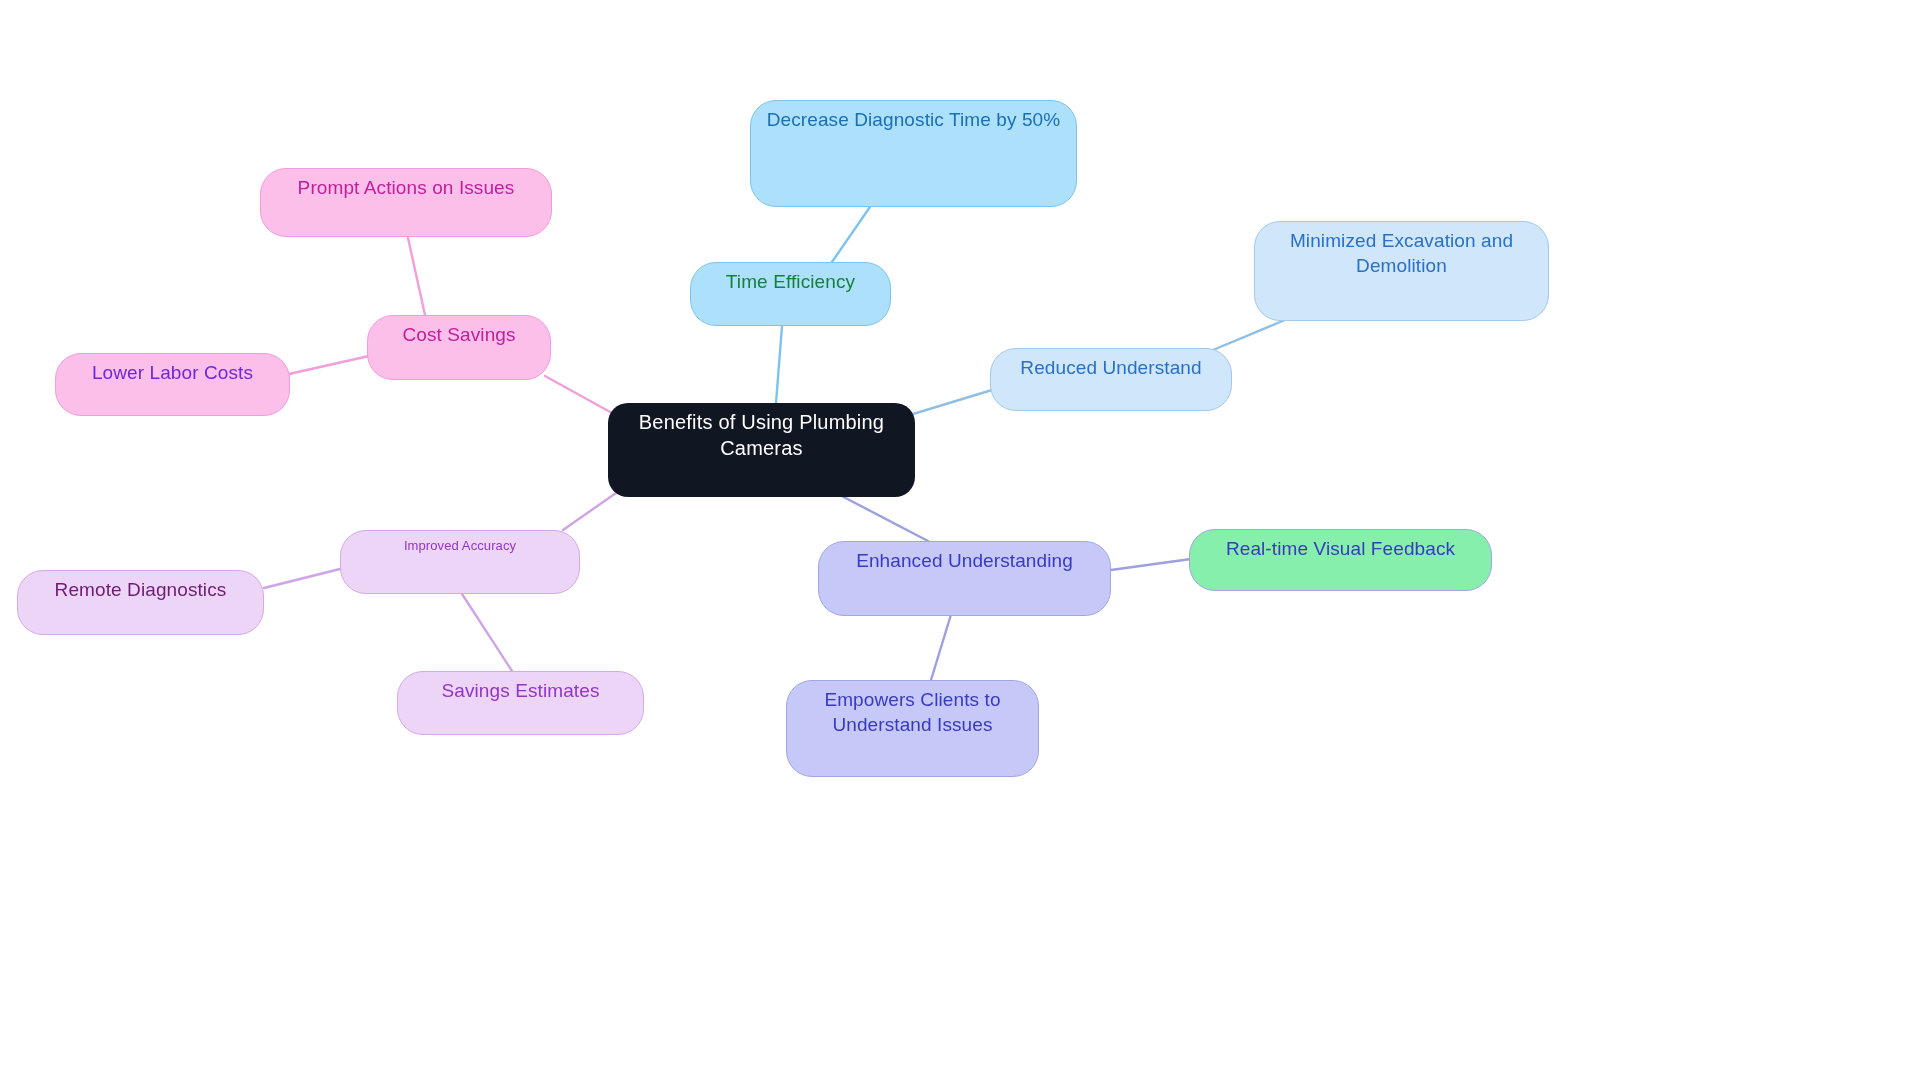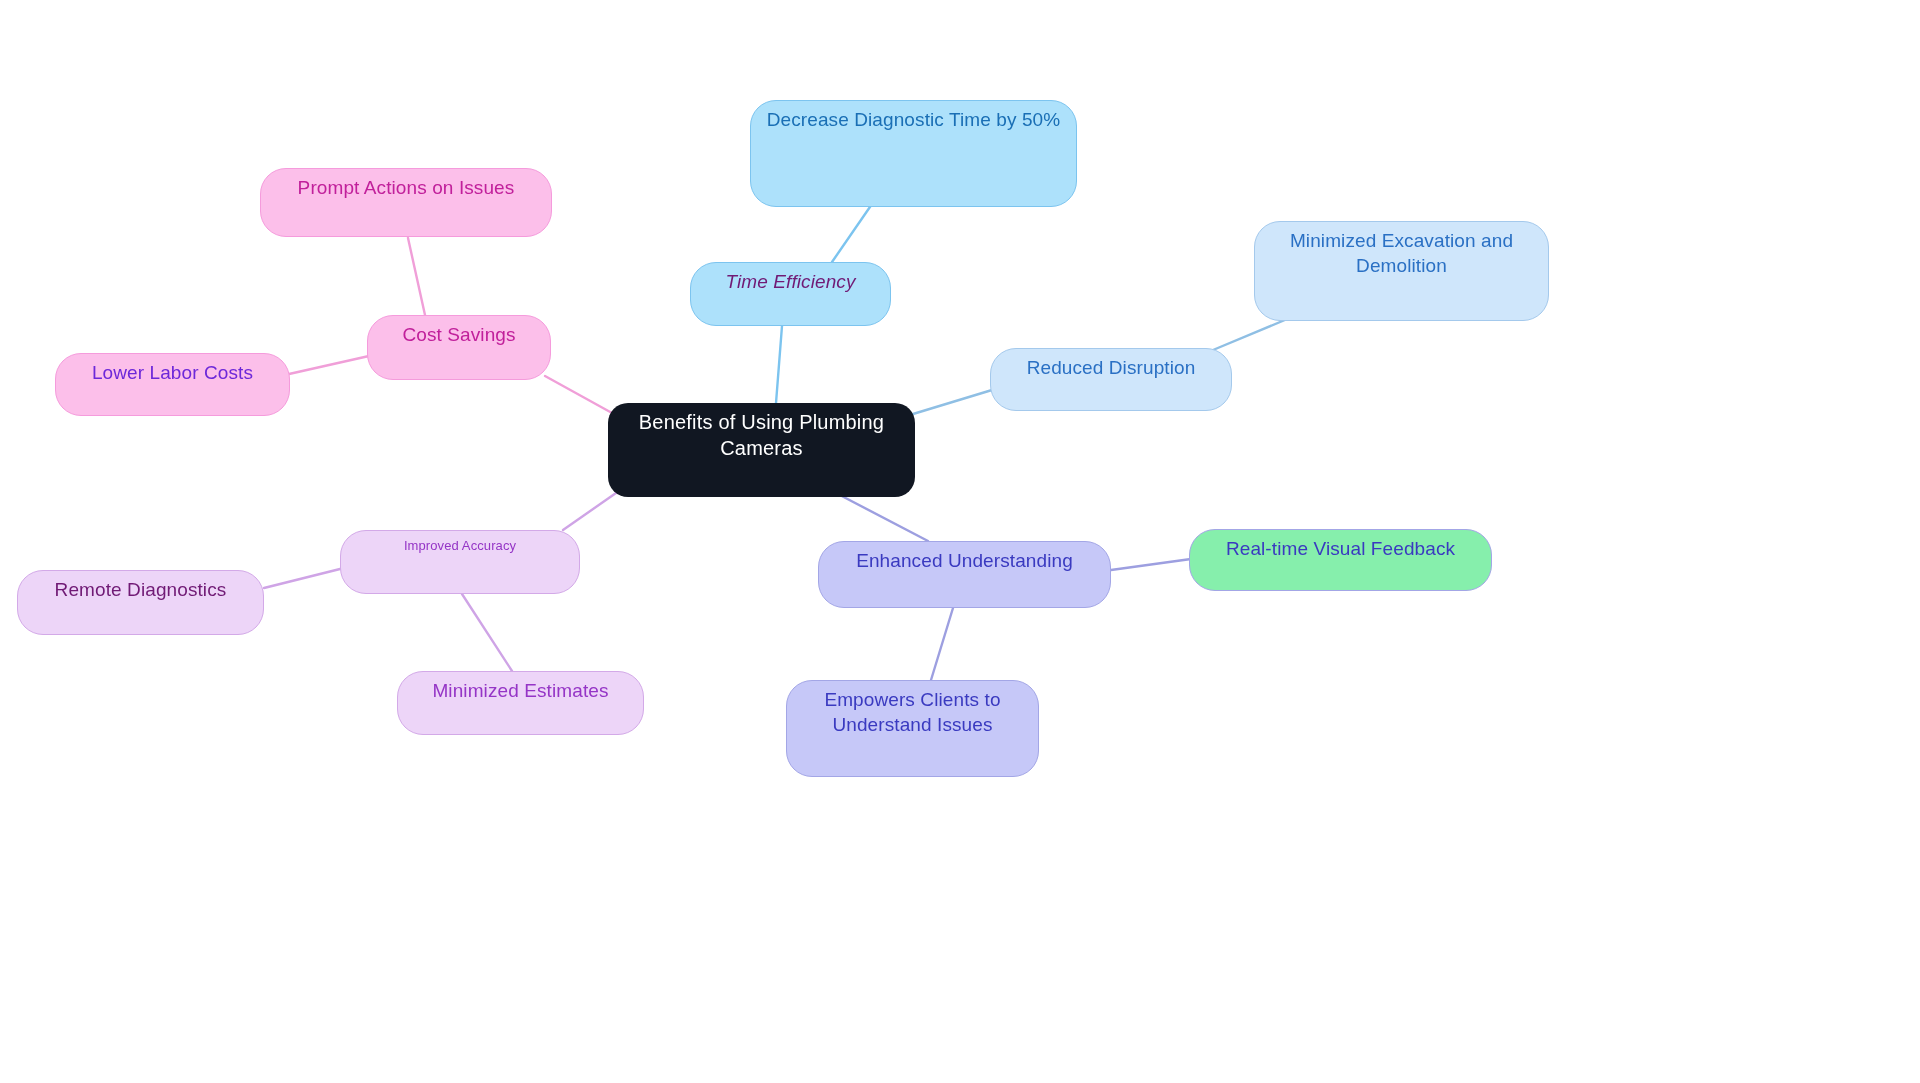--- a/index.html
+++ b/index.html
@@ -66,27 +66,27 @@
       <line x1="369" y1="356" x2="289" y2="374" stroke="#f09fd8" stroke-width="2.4" stroke-linecap="round"></line>
       <line x1="616" y1="493" x2="563" y2="530" stroke="#cfa4e6" stroke-width="2.4" stroke-linecap="round"></line>
       <line x1="344" y1="568" x2="264" y2="588" stroke="#cfa4e6" stroke-width="2.4" stroke-linecap="round"></line>
       <line x1="462" y1="594" x2="512" y2="671" stroke="#cfa4e6" stroke-width="2.4" stroke-linecap="round"></line>
       <line x1="836" y1="493" x2="928" y2="541" stroke="#9d9fe0" stroke-width="2.4" stroke-linecap="round"></line>
       <line x1="1111" y1="570" x2="1191" y2="559" stroke="#9d9fe0" stroke-width="2.4" stroke-linecap="round"></line>
       <line x1="953" y1="608" x2="931" y2="680" stroke="#9d9fe0" stroke-width="2.4" stroke-linecap="round"></line>
     </svg>
   <div id="node-layer">
       <div class="node root" style="left: 608px; top: 403px; width: 307px; height: 94px; background: rgb(17, 23, 34); color: rgb(255, 255, 255); border-color: rgb(17, 23, 34); font-size: 20px;"><span class="node-label">Benefits of Using Plumbing Cameras</span></div>
-      <div class="node" style="left: 690px; top: 262px; width: 201px; height: 64px; background: rgb(173, 225, 251); color: #701a75; border-color: rgb(124, 196, 239); font-size: 19px; font-style: italic;"><span class="node-label">Time Efficiency</span></div>
+      <div class="node" style="left: 690px; top: 262px; width: 201px; height: 64px; background: rgb(173, 225, 251); color: #15803d; border-color: rgb(124, 196, 239); font-size: 19px;"><span class="node-label">Time Efficiency</span></div>
       <div class="node" style="left: 750px; top: 100px; width: 327px; height: 107px; background: rgb(173, 225, 251); color: rgb(26, 111, 181); border-color: rgb(124, 196, 239); font-size: 19px;"><span class="node-label">Decrease Diagnostic Time by 50%</span></div>
-      <div class="node" style="left: 990px; top: 348px; width: 242px; height: 63px; background: rgb(207, 230, 251); color: rgb(42, 112, 196); border-color: rgb(164, 201, 236); font-size: 19px;"><span class="node-label">Reduced Disruption</span></div>
+      <div class="node" style="left: 990px; top: 348px; width: 242px; height: 63px; background: rgb(207, 230, 251); color: rgb(42, 112, 196); border-color: rgb(164, 201, 236); font-size: 19px;"><span class="node-label">Reduced Understand</span></div>
       <div class="node" style="left: 1254px; top: 221px; width: 295px; height: 100px; background: rgb(207, 230, 251); color: rgb(42, 112, 196); border-color: rgb(164, 201, 236); font-size: 19px;"><span class="node-label">Minimized Excavation and Demolition</span></div>
       <div class="node" style="left: 367px; top: 315px; width: 184px; height: 65px; background: rgb(252, 191, 234); color: rgb(193, 32, 155); border-color: rgb(245, 155, 220); font-size: 19px;"><span class="node-label">Cost Savings</span></div>
       <div class="node" style="left: 260px; top: 168px; width: 292px; height: 69px; background: rgb(252, 191, 234); color: rgb(193, 32, 155); border-color: rgb(245, 155, 220); font-size: 19px;"><span class="node-label">Prompt Actions on Issues</span></div>
       <div class="node" style="left: 55px; top: 353px; width: 235px; height: 63px; background: rgb(252, 191, 234); color: #6d28d9; border-color: rgb(245, 155, 220); font-size: 19px;"><span class="node-label">Lower Labor Costs</span></div>
       <div class="node" style="left: 340px; top: 530px; width: 240px; height: 64px; background: rgb(237, 213, 248); color: rgb(149, 53, 198); border-color: rgb(211, 169, 232); font-size: 13px;"><span class="node-label">Improved Accuracy</span></div>
       <div class="node" style="left: 17px; top: 570px; width: 247px; height: 65px; background: rgb(237, 213, 248); color: #701a75; border-color: rgb(211, 169, 232); font-size: 19px;"><span class="node-label">Remote Diagnostics</span></div>
-      <div class="node" style="left: 397px; top: 671px; width: 247px; height: 64px; background: rgb(237, 213, 248); color: rgb(149, 53, 198); border-color: rgb(211, 169, 232); font-size: 19px;"><span class="node-label">Minimized Estimates</span></div>
-      <div class="node" style="left: 818px; top: 541px; width: 293px; height: 67px; background: rgb(198, 200, 248); color: rgb(58, 58, 192); border-color: rgb(163, 166, 230); font-size: 19px;"><span class="node-label">Enhanced Understanding</span></div>
+      <div class="node" style="left: 397px; top: 671px; width: 247px; height: 64px; background: rgb(237, 213, 248); color: rgb(149, 53, 198); border-color: rgb(211, 169, 232); font-size: 19px;"><span class="node-label">Savings Estimates</span></div>
+      <div class="node" style="left: 818px; top: 541px; width: 293px; height: 75px; background: rgb(198, 200, 248); color: rgb(58, 58, 192); border-color: rgb(163, 166, 230); font-size: 19px;"><span class="node-label">Enhanced Understanding</span></div>
       <div class="node" style="left: 1189px; top: 529px; width: 303px; height: 62px; background: #86efac; color: rgb(58, 58, 192); border-color: rgb(163, 166, 230); font-size: 19px;"><span class="node-label">Real-time Visual Feedback</span></div>
       <div class="node" style="left: 786px; top: 680px; width: 253px; height: 97px; background: rgb(198, 200, 248); color: rgb(58, 58, 192); border-color: rgb(163, 166, 230); font-size: 19px;"><span class="node-label">Empowers Clients to Understand Issues</span></div>
     </div>
 </div>
 
 </body></html>

